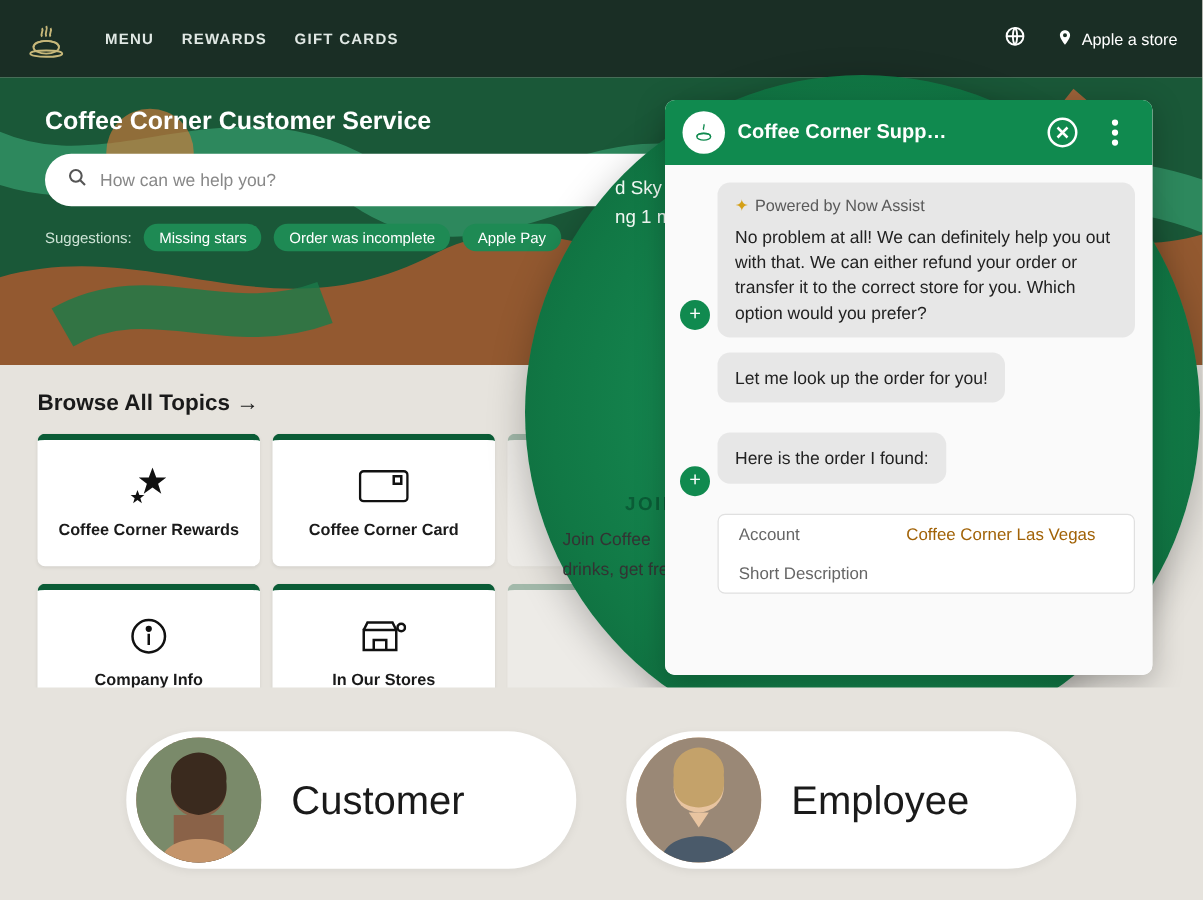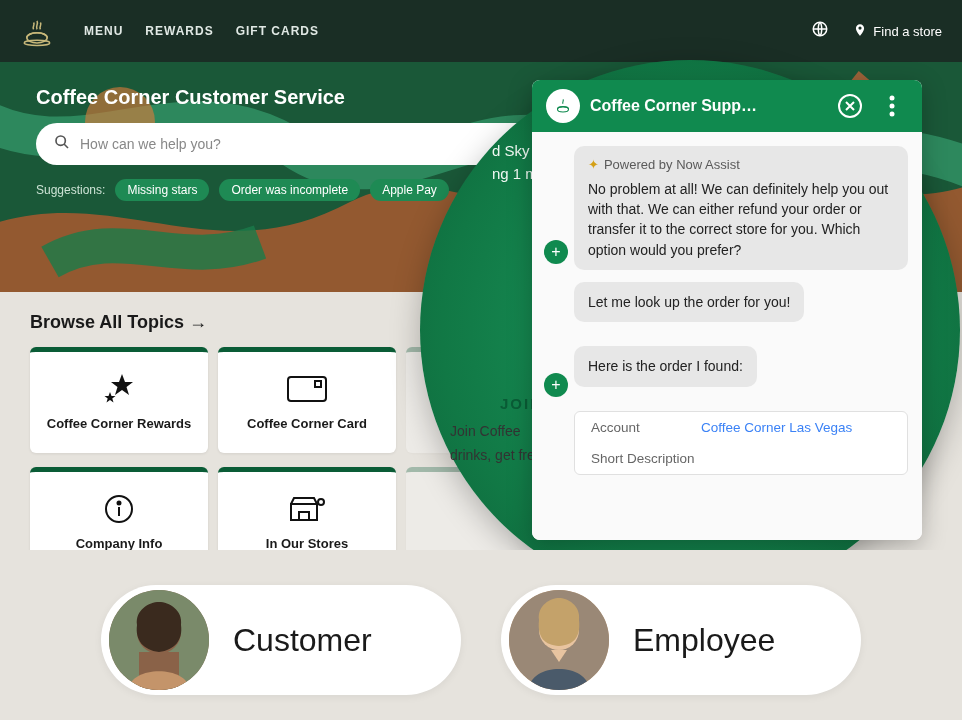--- a/index.html
+++ b/index.html
@@ -48,23 +48,23 @@
 .chat-header-btn { width: 32px; height: 32px; display: flex; align-items: center; justify-content: center; cursor: pointer; }
 .chat-body { padding: 14px; background: #fafafa; height: calc(100% - 52px); overflow: hidden; }
 .msg { background: #e7e7e7; border-radius: 10px; padding: 10px 14px; font-size: 14px; color: #222; line-height: 1.45; margin-bottom: 12px; position: relative; margin-left: 28px; }
 .msg-badge { font-size: 13px; color: #5a5a5a; display: flex; align-items: center; gap: 5px; margin-bottom: 4px; }
 .plus-bubble { position: absolute; left: -30px; bottom: 6px; width: 24px; height: 24px; border-radius: 50%; background: #108a4f; color: #fff; font-size: 16px; display: flex; align-items: center; justify-content: center; }
 .msg.inline { display: inline-block; }
 .order-card { background: #fff; border: 1px solid #e0e0e0; border-radius: 6px; margin-left: 28px; }
 .order-head { display: flex; justify-content: space-between; padding: 14px 16px; border-bottom: 1px solid #eee; }
 .order-head .title { font-weight: 700; font-size: 16px; }
 .order-head .num { color: #0a5c36; font-weight: 700; font-size: 15px; text-decoration: underline; }
-.order-row { display: flex; padding: 8px 16px; font-size: 13.5px; }
+.order-row { display: flex; padding: 8px 16px; font-size: 13.5px; gap: 24px; }
 .order-row .k { width: 110px; color: #666; }
-.order-row .v { flex: 1; color: #3b82f6; }
+.order-row .v { flex: 1; color: #a16207; }
 
 
 .personas { position: absolute; bottom: -10px; left: 0; right: 0; height: 180px; background: #e6e3dd; display: flex; align-items: center; justify-content: center; gap: 40px; z-index: 6; }
 .persona { background: #fff; border-radius: 60px; height: 110px; width: 360px; display: flex; align-items: center; padding: 0 24px 0 8px; gap: 24px; box-shadow: 0 2px 8px rgba(0,0,0,0.06); }
 .persona-img { width: 100px; height: 100px; border-radius: 50%; background: #8a6a52; background-size: cover; flex-shrink: 0; }
 .persona-img.p2 { background: #c29b73; }
 .persona-label { font-size: 32px; color: #1a1a1a; font-weight: 400; }
 </style>
 </head>
 <body>
@@ -89,21 +89,21 @@
   </div>
   <div class="topnav-right">
     <span><svg width="18" height="18" viewBox="0 0 24 24" fill="none" stroke="#fff" stroke-width="2">
           <circle cx="12" cy="12" r="9"></circle>
           <path d="M3 12h18M12 3c3 3 3 15 0 18M12 3c-3 3-3 15 0 18"></path>
         </svg></span>
     <div class="find-store">
       <span><svg width="14" height="14" viewBox="0 0 24 24" fill="#fff">
             <path d="M12 2C8 2 5 5 5 9c0 5 7 13 7 13s7-8 7-13c0-4-3-7-7-7zm0 9.5A2.5 2.5 0 1112 6a2.5 2.5 0 010 5.5z"></path>
           </svg></span>
-      <span>Find a store</span>
+      <span>Apple a store</span>
     </div>
   </div>
 </div>
 
 <div class="hero">
   <div class="hero-bg">
     <svg viewBox="0 0 962 230" preserveAspectRatio="xMidYMid slice">
       <rect width="962" height="230" fill="#1a5838"></rect>
       <path d="M-50 180 C100 100 200 220 350 140 C450 90 520 190 650 120 C760 60 870 180 1000 110 L1000 230 L-50 230 Z" fill="#c85a2e" opacity="0.7"></path>
       <path d="M-30 50 C80 120 180 10 300 90 C400 150 480 30 600 90 C720 150 820 40 980 110" stroke="#3ba876" stroke-width="40" fill="none" opacity="0.6"></path>

